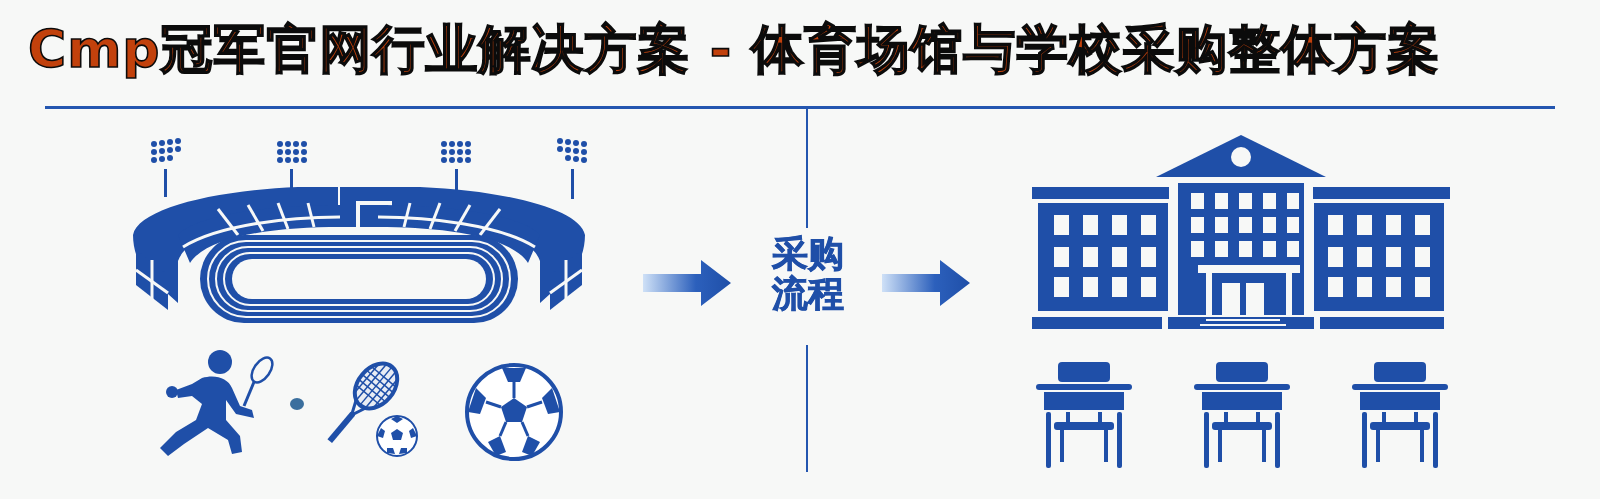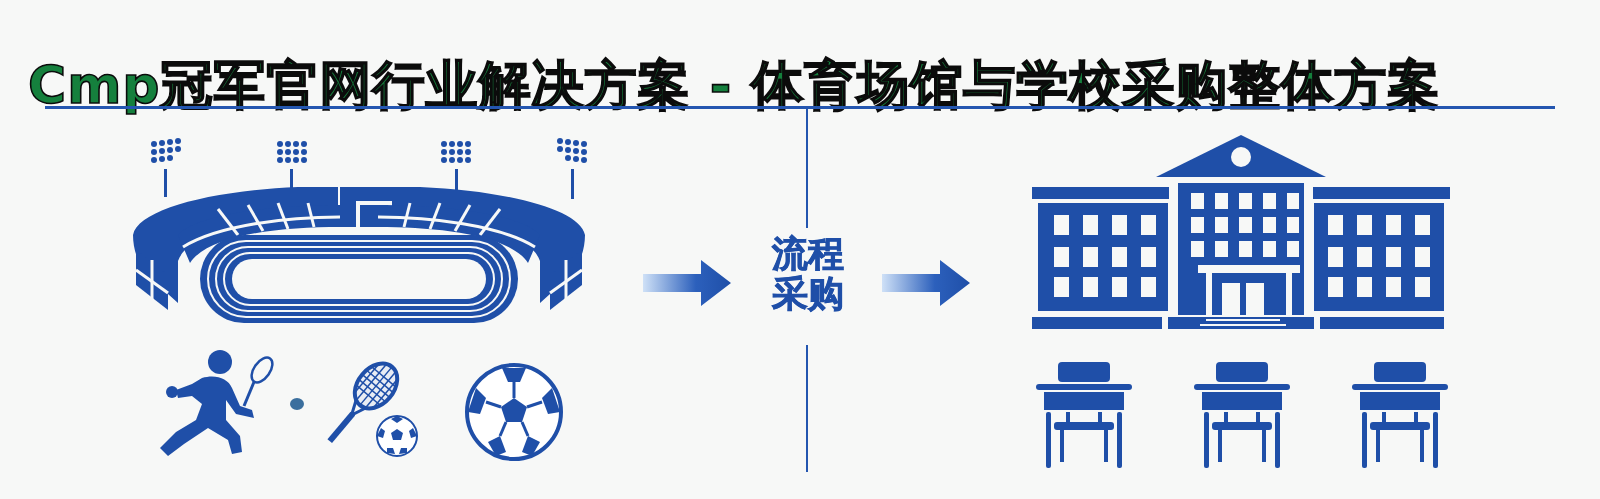--- a/index.html
+++ b/index.html
@@ -4,24 +4,23 @@
   <style>
     html, body { margin: 0; padding: 0; }
     body {
       width: 1600px; height: 499px; overflow: hidden;
       background: #f7f8f7;
       font-family: "DejaVu Sans", "Liberation Sans", sans-serif;
       position: relative;
     }
     .title {
       position: absolute; left: 28px; top: 14px; width: 1560px;
-      font-size: 52px; font-weight: 900; color: #15803d;
+      font-size: 52px; font-weight: 900; color: #c2410c;
       letter-spacing: 1px; white-space: nowrap; line-height: 70px;
       font-family: "DejaVu Sans", sans-serif;
-      margin-top: 36px;
       -webkit-text-stroke: 1.6px #0b0b0b;
     }
     .rule {
       position: absolute; left: 45px; top: 106px; width: 1510px; height: 3px;
       background: #2456b0;
     }
     .divider {
       position: absolute; left: 806px; width: 2px; background: #2456b0;
     }
     .divider.top { top: 108px; height: 120px; }
@@ -234,22 +233,22 @@
     <linearGradient id="ag2" x1="0" x2="1" y1="0" y2="0">
       <stop offset="0" stop-color="#cfe1f7"></stop>
         <stop offset="0.6" stop-color="#2c60bc"></stop>
         <stop offset="1" stop-color="#1f4fa8"></stop>
     </linearGradient>
   </defs>
   <path d="M0,16 L58,16 L58,2 L88,25 L58,48 L58,34 L0,34 Z" fill="url(#ag2)"></path>
 </svg>
 
 <div class="flow-label">
+  <span>采购</span>
   <span>流程</span>
-  <span>采购</span>
 </div>
 
 <svg class="icon" style="left:1026px;top:135px" width="430" height="200" viewBox="0 0 430 200">
   <g fill="#1f4fa8">
 
     <polygon points="215,0 300,42 130,42"></polygon>
     <circle cx="215" cy="22" r="10" fill="#f7f8f7"></circle>
 
     <rect x="152" y="48" width="126" height="132"></rect>
 

